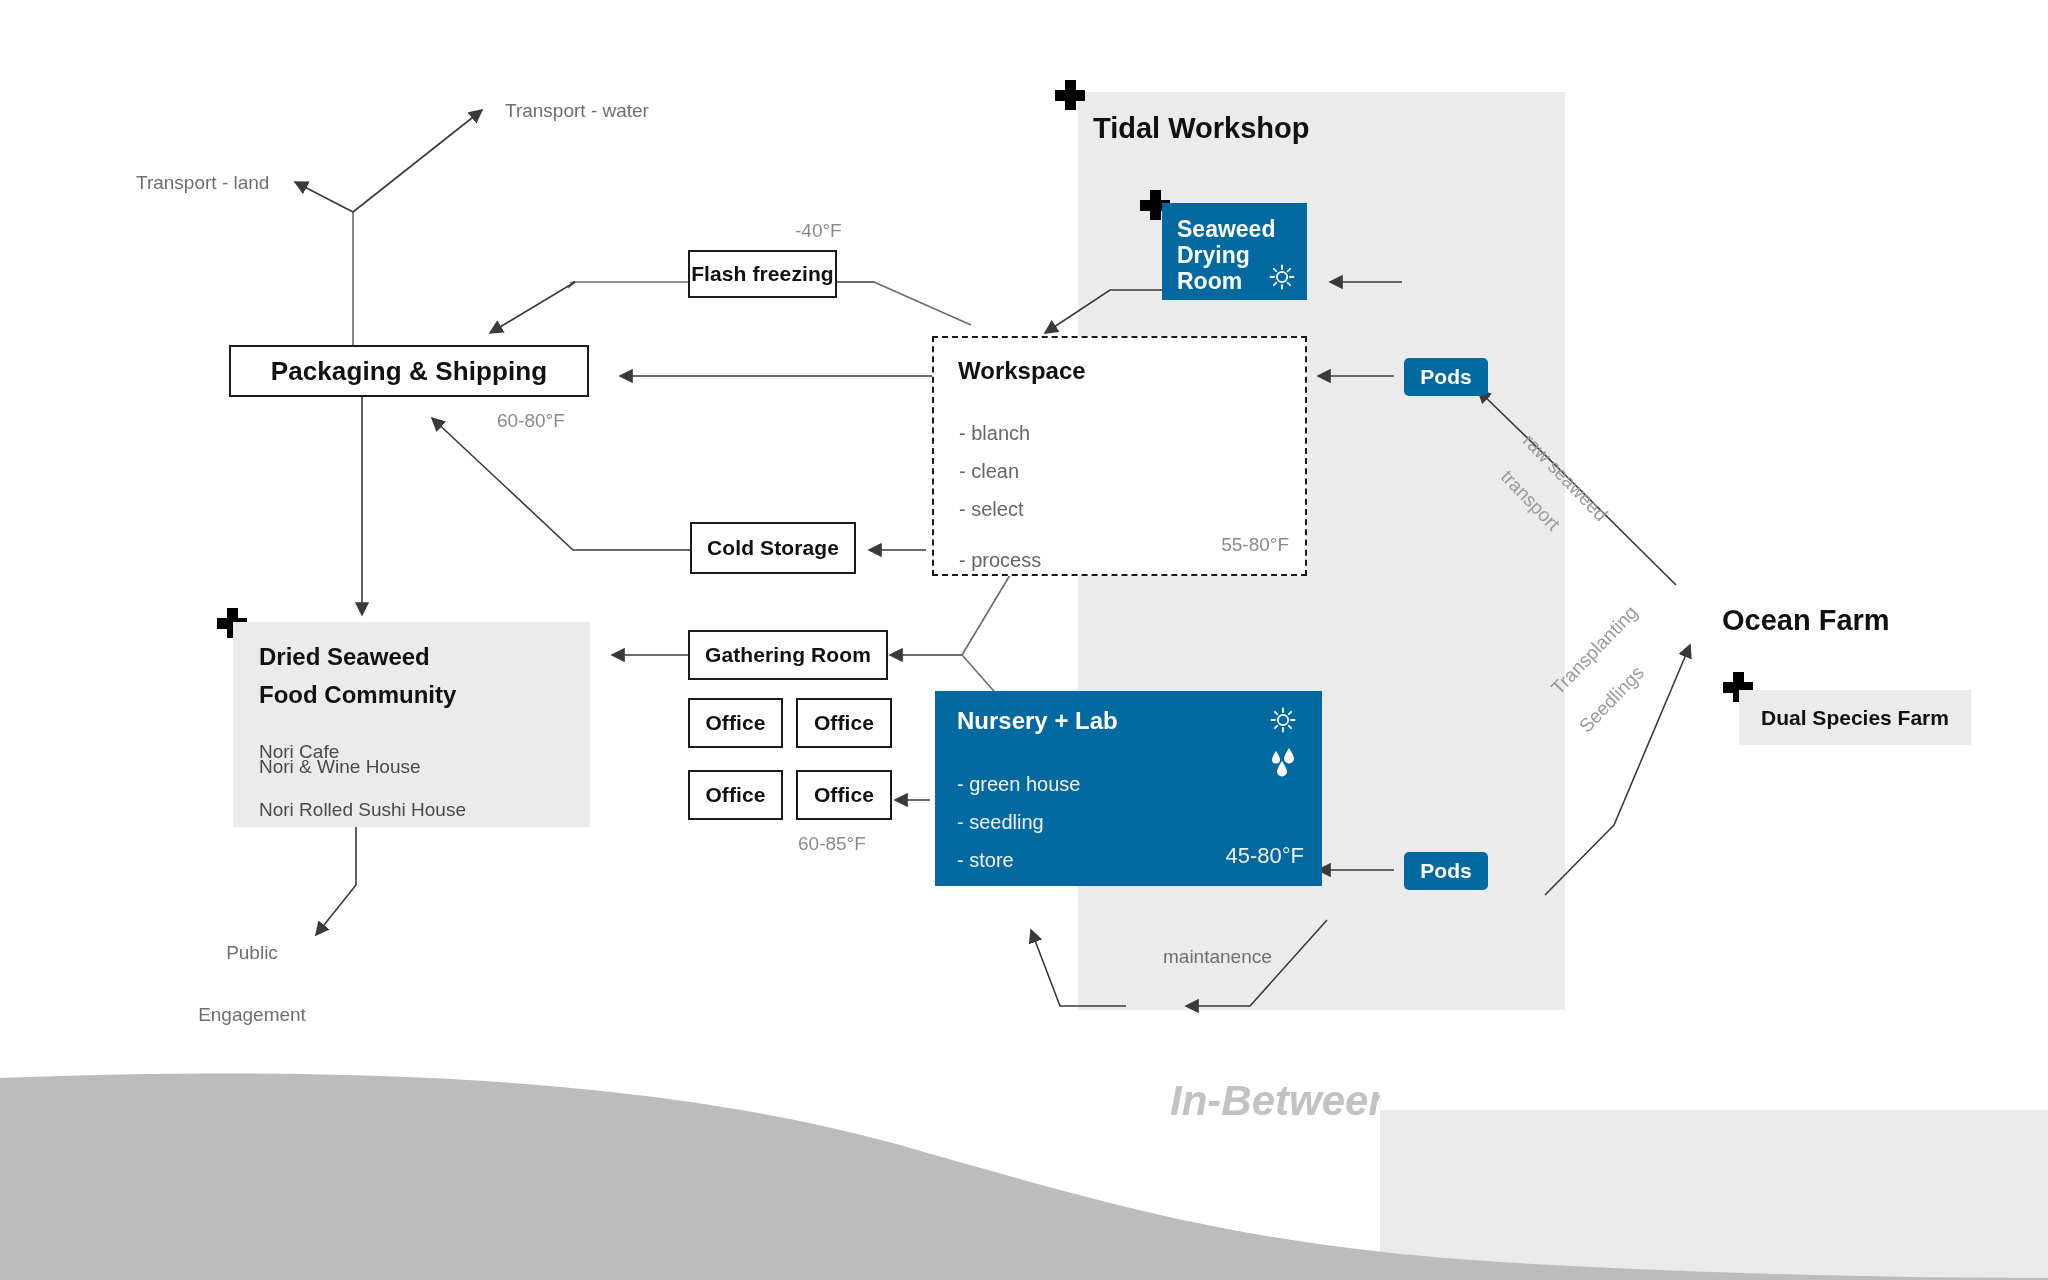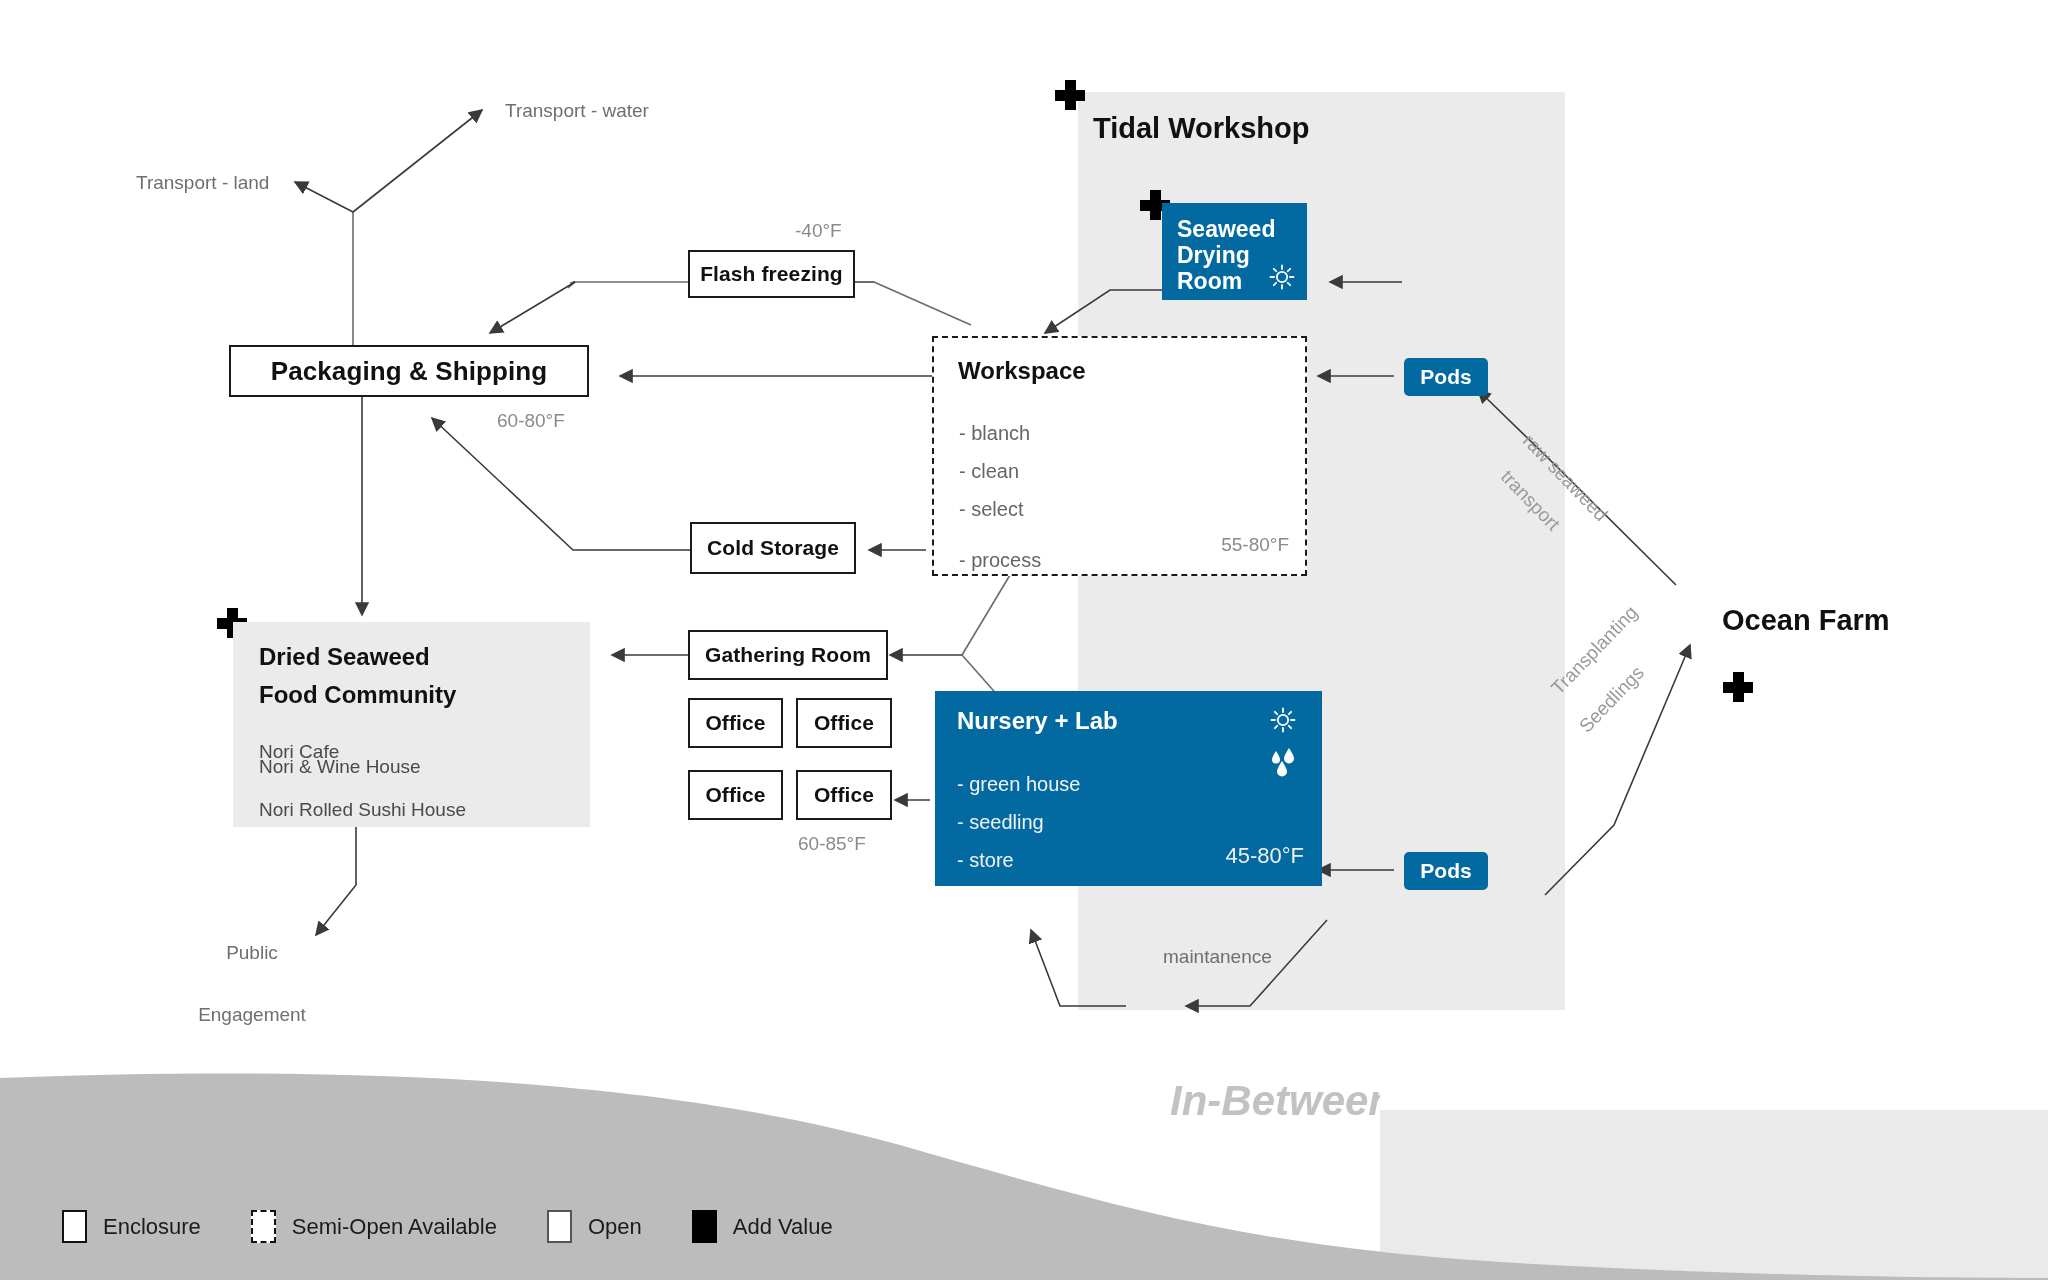--- a/index.html
+++ b/index.html
@@ -150,21 +150,21 @@
       <path d="M362,390 L362,615" marker-end="url(#ah)" stroke="#3a3a3a"></path>
 
       <path d="M356,825 L356,885 L316,935" marker-end="url(#ah)" stroke="#3a3a3a"></path>
     </g>
   </svg>
 
   <div class="note" style="left:136px; top:172px;">Transport - land</div>
   <div class="note" style="left:505px; top:100px;">Transport - water</div>
 
   <div class="temp" style="left:795px; top:220px;">-40°F</div>
-  <div class="box-enc" style="left:688px; top:250px; width:167px; height:48px; font-size:21px;">
+  <div class="box-enc" style="left:688px; top:250px; width:149px; height:48px; font-size:21px;">
     <span>Flash freezing</span>
   </div>
 
   <div class="box-enc" style="left:229px; top:345px; width:360px; height:52px; font-size:26px;">
     <span>Packaging &amp; Shipping</span>
   </div>
   <div class="temp" style="left:497px; top:410px;">60-80°F</div>
 
   <div class="box-enc" style="left:690px; top:522px; width:166px; height:52px; font-size:21px;">
     <span>Cold Storage</span>
@@ -212,20 +212,23 @@
     <span style="font-weight:bold; font-size:21px;">Pods</span>
   </div>
 
   <div class="rot" style="left:1534px; top:430px; transform: rotate(46deg);">raw seaweed</div>
   <div class="rot" style="left:1512px; top:466px; transform: rotate(46deg);">transport</div>
   <div class="rot" style="left:1547px; top:684px; transform: rotate(-46deg);">Transplanting</div>
   <div class="rot" style="left:1575px; top:722px; transform: rotate(-46deg);">Seedlings</div>
 
   <div class="heading-section" style="left:1722px; top:604px;">Ocean Farm</div>
   <div class="plus" style="left:1723px; top:672px;"></div>
+  <div class="box-grey" style="left:1739px; top:690px; width:232px; height:55px; display:flex; align-items:center; justify-content:center;">
+    <span style="font-weight:bold; font-size:21px; color:#111;">Dual Species Farm</span>
+  </div>
 
   <div class="box-enc" style="left:688px; top:630px; width:200px; height:50px; font-size:21px;">
     <span>Gathering Room</span>
   </div>
 
   <div class="box-enc" style="left:688px; top:698px; width:95px; height:50px; font-size:21px;">
     <span>Office</span>
   </div>
   <div class="box-enc" style="left:796px; top:698px; width:96px; height:50px; font-size:21px;">
     <span>Office</span>
@@ -281,32 +284,14 @@
   <div class="zone-caption" style="left:133px; top:1077px;">On-Shore</div>
   <div class="zone-caption" style="left:1170px; top:1077px;">In-Between</div>
   <div class="zone-caption" style="left:1745px; top:1077px;">Off-Shore</div>
 
   <svg class="wave" viewBox="0 0 2048 230" preserveAspectRatio="none">
     <path d="M1380,0 L2048,0 L2048,230 L1380,230 Z" fill="#ffffff"></path>
     <path d="M1380,60 L2048,60 L2048,230 L1380,230 Z" fill="#eaeaea"></path>
     <path d="M0,28 C430,12 700,40 900,95 C1120,158 1250,196 1500,212 C1700,224 1900,228 2048,228 L2048,230 L0,230 Z" fill="#bcbcbc"></path>
   </svg>
 
-  <div class="legend-row" style="left:62px; top:1210px;">
-    <div class="legend-item" style="margin-right:50px;">
-      <span class="sw sw-enc"></span>
-      <span class="legend-label" style="margin-left:16px;">Enclosure</span>
-    </div>
-    <div class="legend-item" style="margin-right:50px;">
-      <span class="sw sw-semi"></span>
-      <span class="legend-label" style="margin-left:16px;">Semi-Open Available</span>
-    </div>
-    <div class="legend-item" style="margin-right:50px;">
-      <span class="sw sw-open"></span>
-      <span class="legend-label" style="margin-left:16px;">Open</span>
-    </div>
-    <div class="legend-item">
-      <span class="sw sw-add"></span>
-      <span class="legend-label" style="margin-left:16px;">Add Value</span>
-    </div>
-  </div>
 
 </div>
 
 </body></html>

